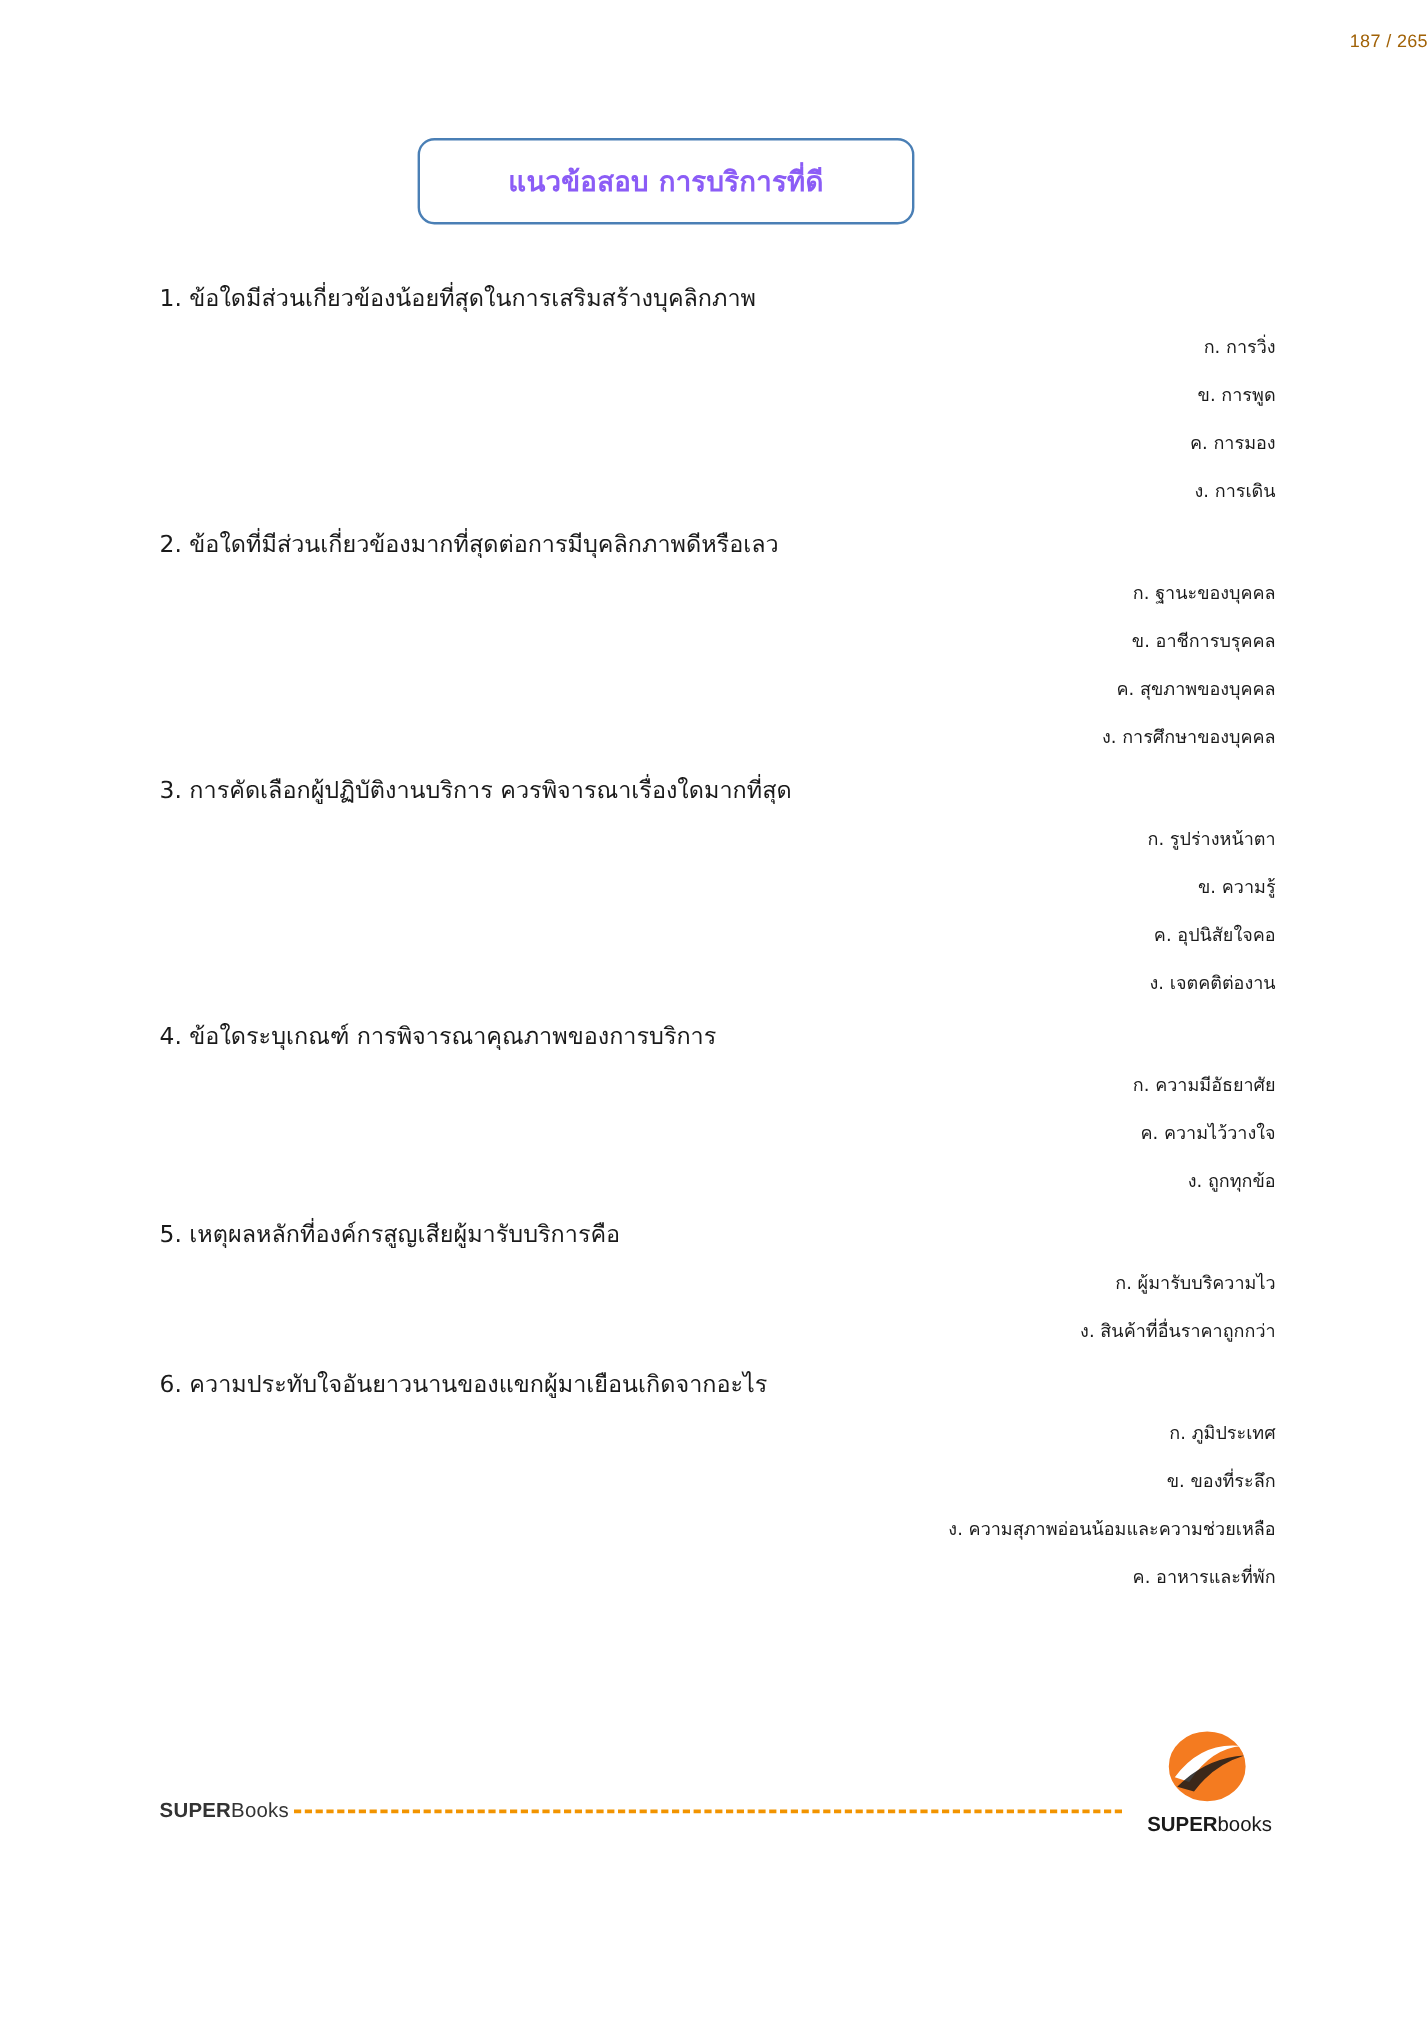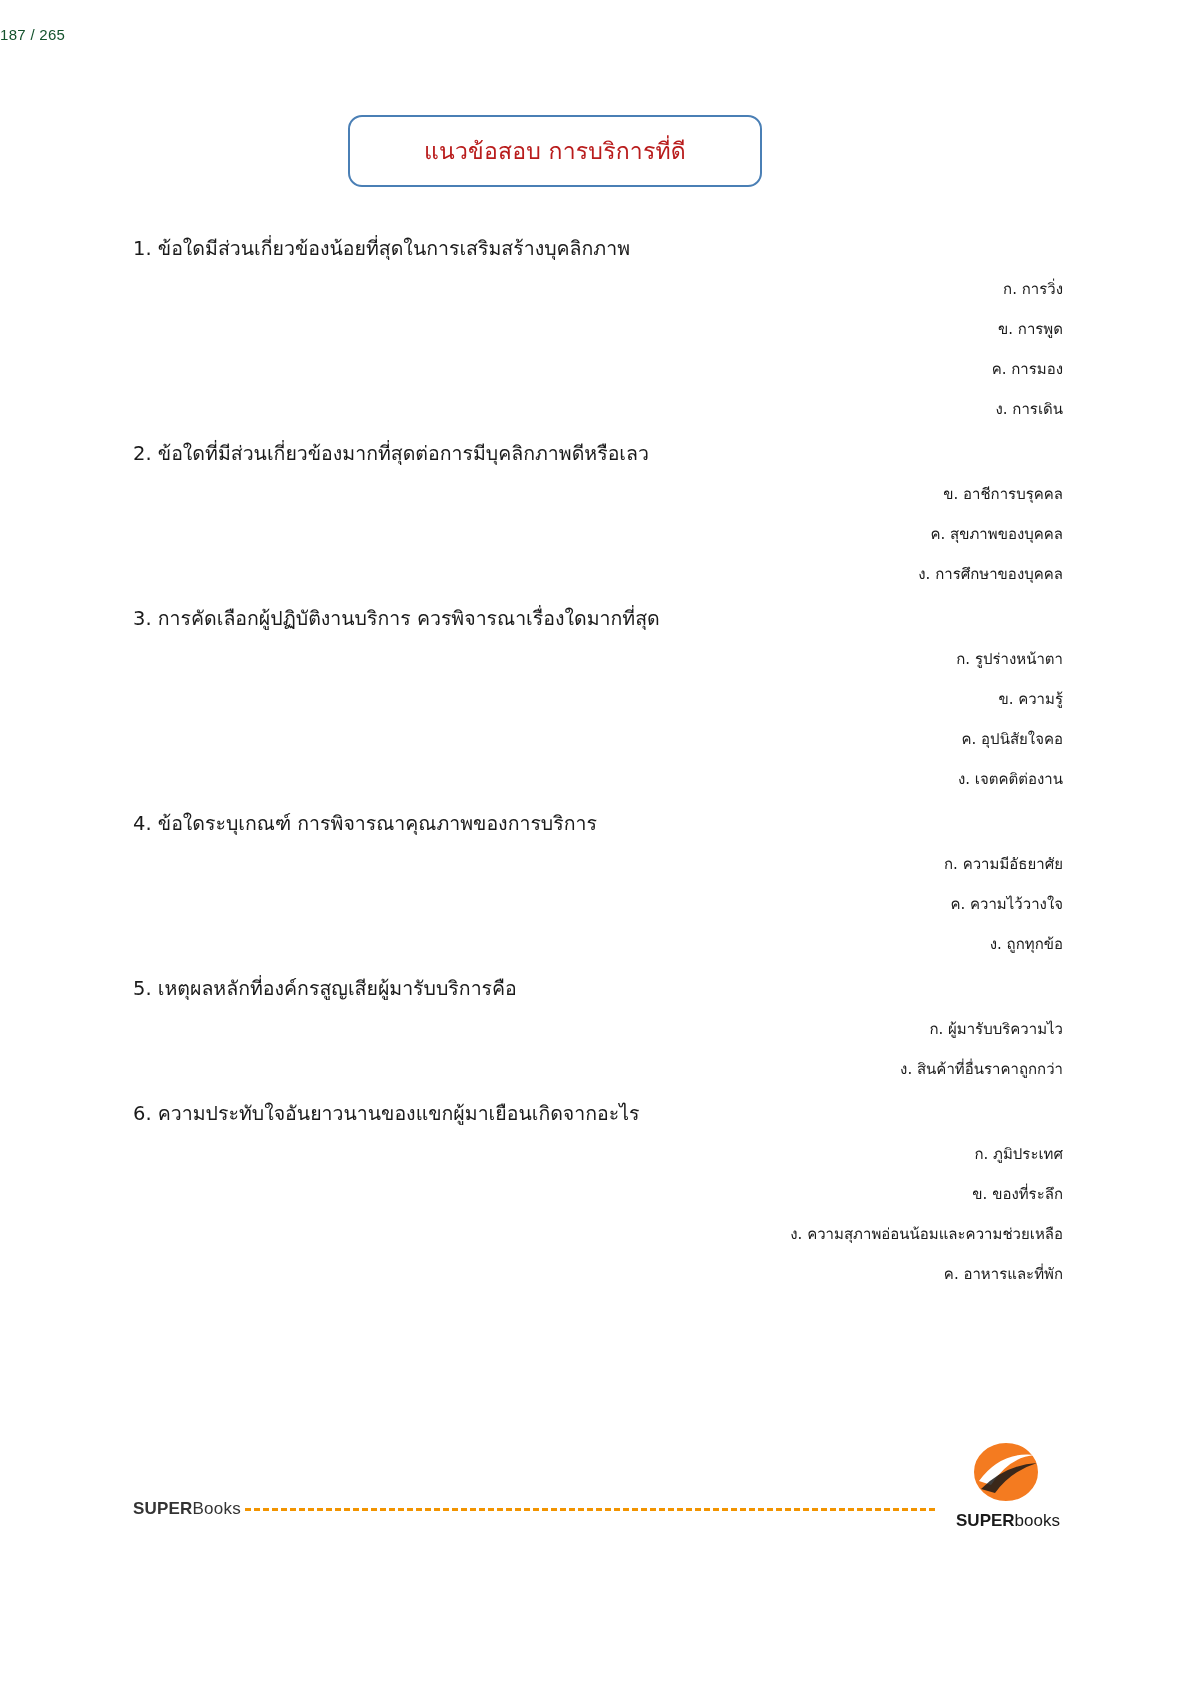--- a/index.html
+++ b/index.html
@@ -13,43 +13,43 @@
     font-family: "DejaVu Sans", "Liberation Sans", sans-serif;
     color: #1a1a1a;
     position: relative;
     overflow: hidden;
   }
   .page-indicator {
     position: absolute;
     top: 26px;
     left: 0;
     width: 100%;
-    text-align: left;
+    text-align: right;
     font-size: 15px;
-    color: #14532d;
+    color: #a16207;
     font-family: "Liberation Sans", sans-serif;
     letter-spacing: 0.3px;
   }
   .title-box {
     position: absolute;
     top: 115px;
     left: 348px;
     width: 414px;
     height: 72px;
     border: 2.5px solid #4a7fb5;
     border-radius: 14px;
     box-sizing: border-box;
     display: flex;
     align-items: center;
     justify-content: center;
   }
   .title-text {
     font-size: 23px;
-    font-weight: normal;
-    color: #b91c1c;
+    font-weight: bold;
+    color: #8b5cf6;
     letter-spacing: 0.2px;
   }
   .content {
     position: absolute;
     top: 228px;
     left: 133px;
     width: 930px;
   }
   .question {
     margin-bottom: 4px;
@@ -138,20 +138,21 @@
   <div class="question">
     <div class="question-text">1. ข้อใดมีส่วนเกี่ยวข้องน้อยที่สุดในการเสริมสร้างบุคลิกภาพ</div>
     <div class="choice">ก. การวิ่ง</div>
     <div class="choice">ข. การพูด</div>
     <div class="choice">ค. การมอง</div>
     <div class="choice">ง. การเดิน</div>
   </div>
 
   <div class="question">
     <div class="question-text">2. ข้อใดที่มีส่วนเกี่ยวข้องมากที่สุดต่อการมีบุคลิกภาพดีหรือเลว</div>
+    <div class="choice">ก. ฐานะของบุคคล</div>
     <div class="choice">ข. อาชีการบรุคคล</div>
     <div class="choice">ค. สุขภาพของบุคคล</div>
     <div class="choice">ง. การศึกษาของบุคคล</div>
   </div>
 
   <div class="question">
     <div class="question-text">3. การคัดเลือกผู้ปฏิบัติงานบริการ ควรพิจารณาเรื่องใดมากที่สุด</div>
     <div class="choice">ก. รูปร่างหน้าตา</div>
     <div class="choice">ข. ความรู้</div>
     <div class="choice">ค. อุปนิสัยใจคอ</div>

